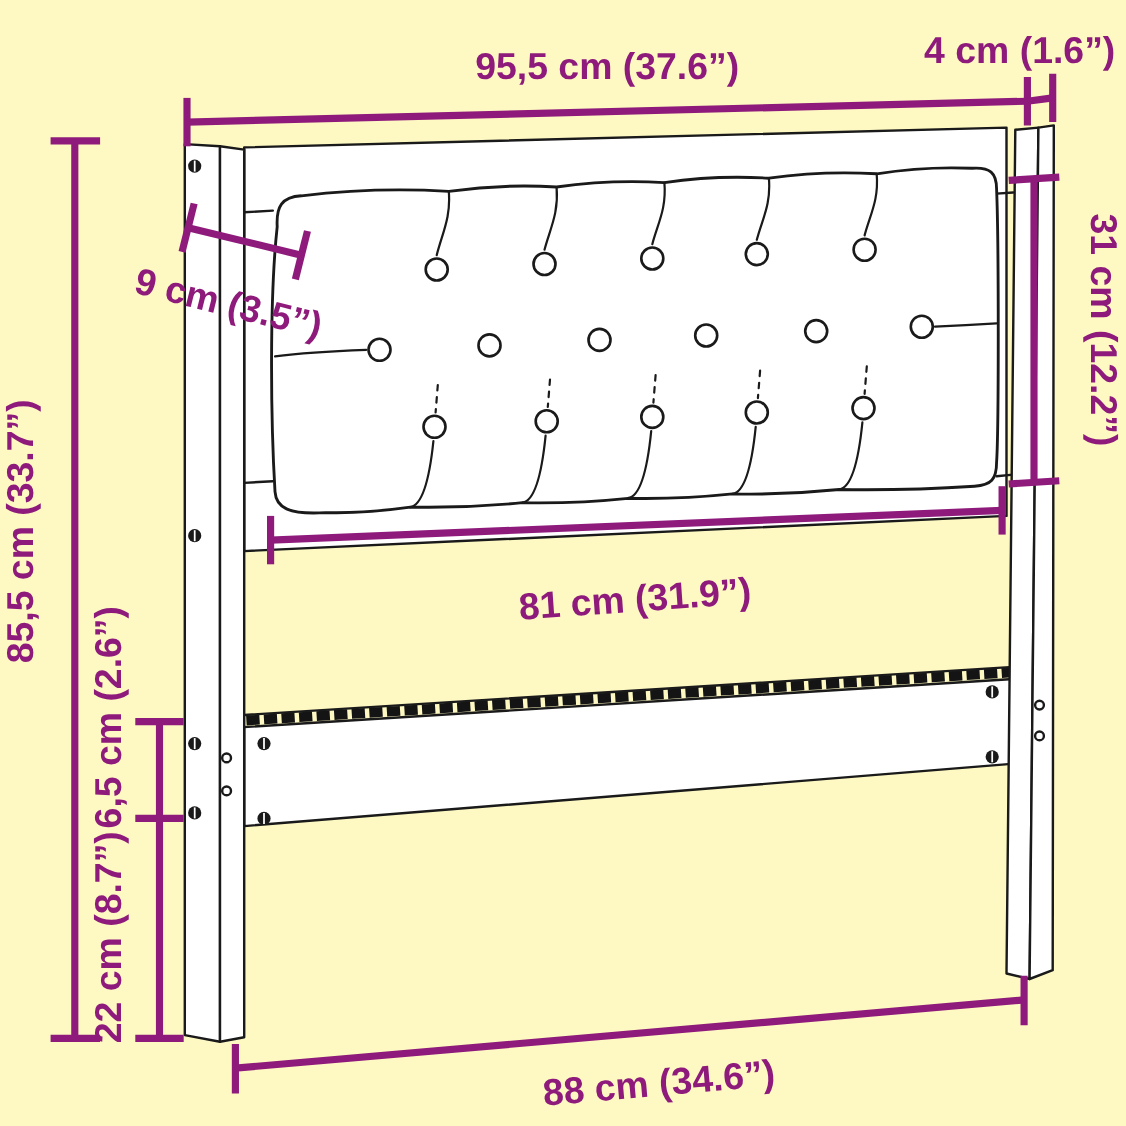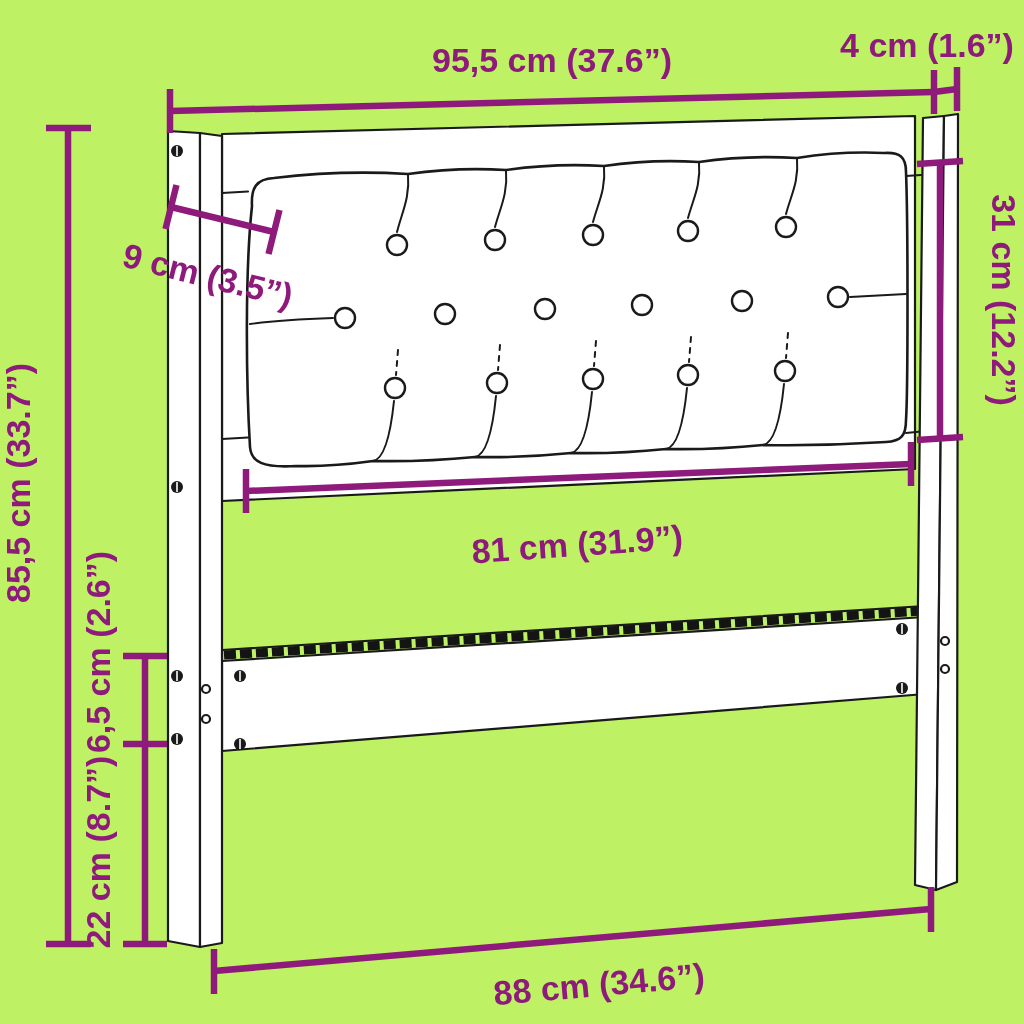--- a/index.html
+++ b/index.html
@@ -4,21 +4,21 @@
 <style>
   html, body {
     margin: 0;
     padding: 0;
     background: #ffffff;
   }
   .stage {
     position: relative;
     width: 1024px;
     height: 1024px;
-    background: #bef264;
+    background: #fef9c3;
     overflow: hidden;
   }
   svg { display: block; }
   .ink {
     stroke: #1a1a1a;
     fill: none;
     stroke-width: 2.2;
     stroke-linecap: round;
     stroke-linejoin: round;
   }

